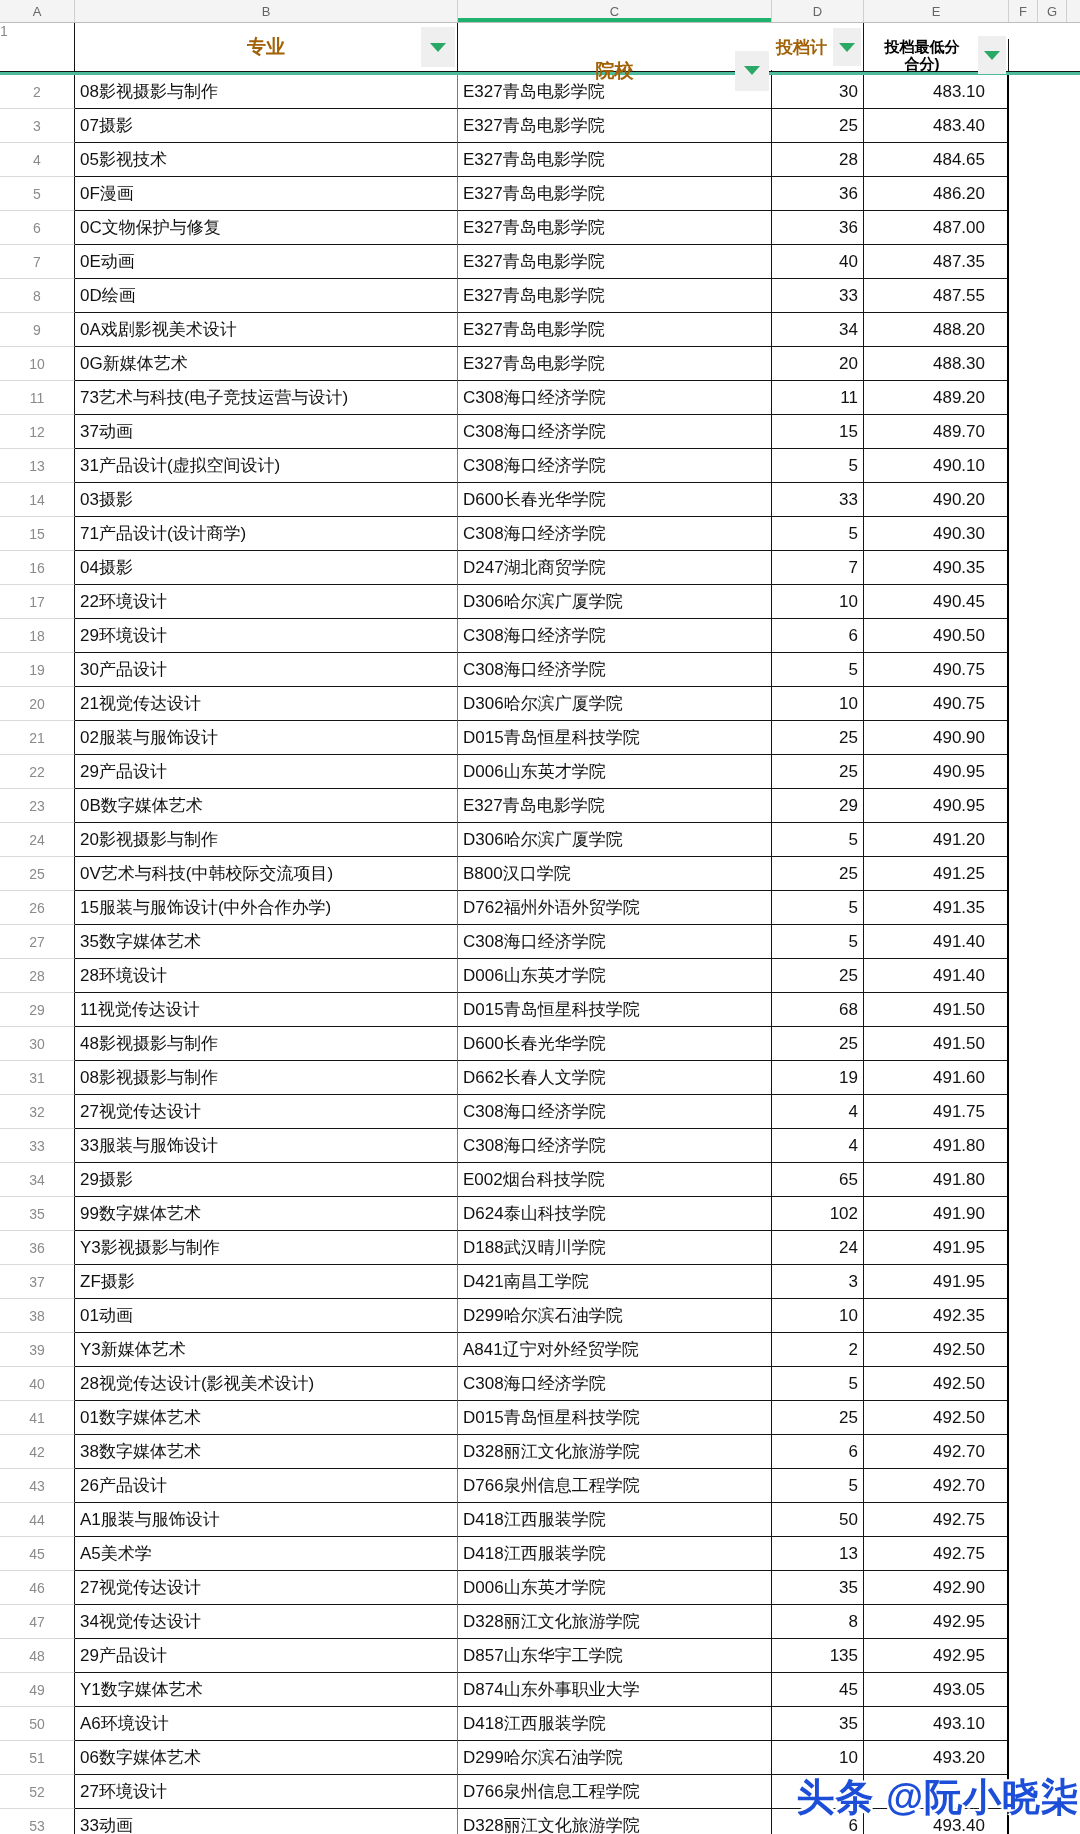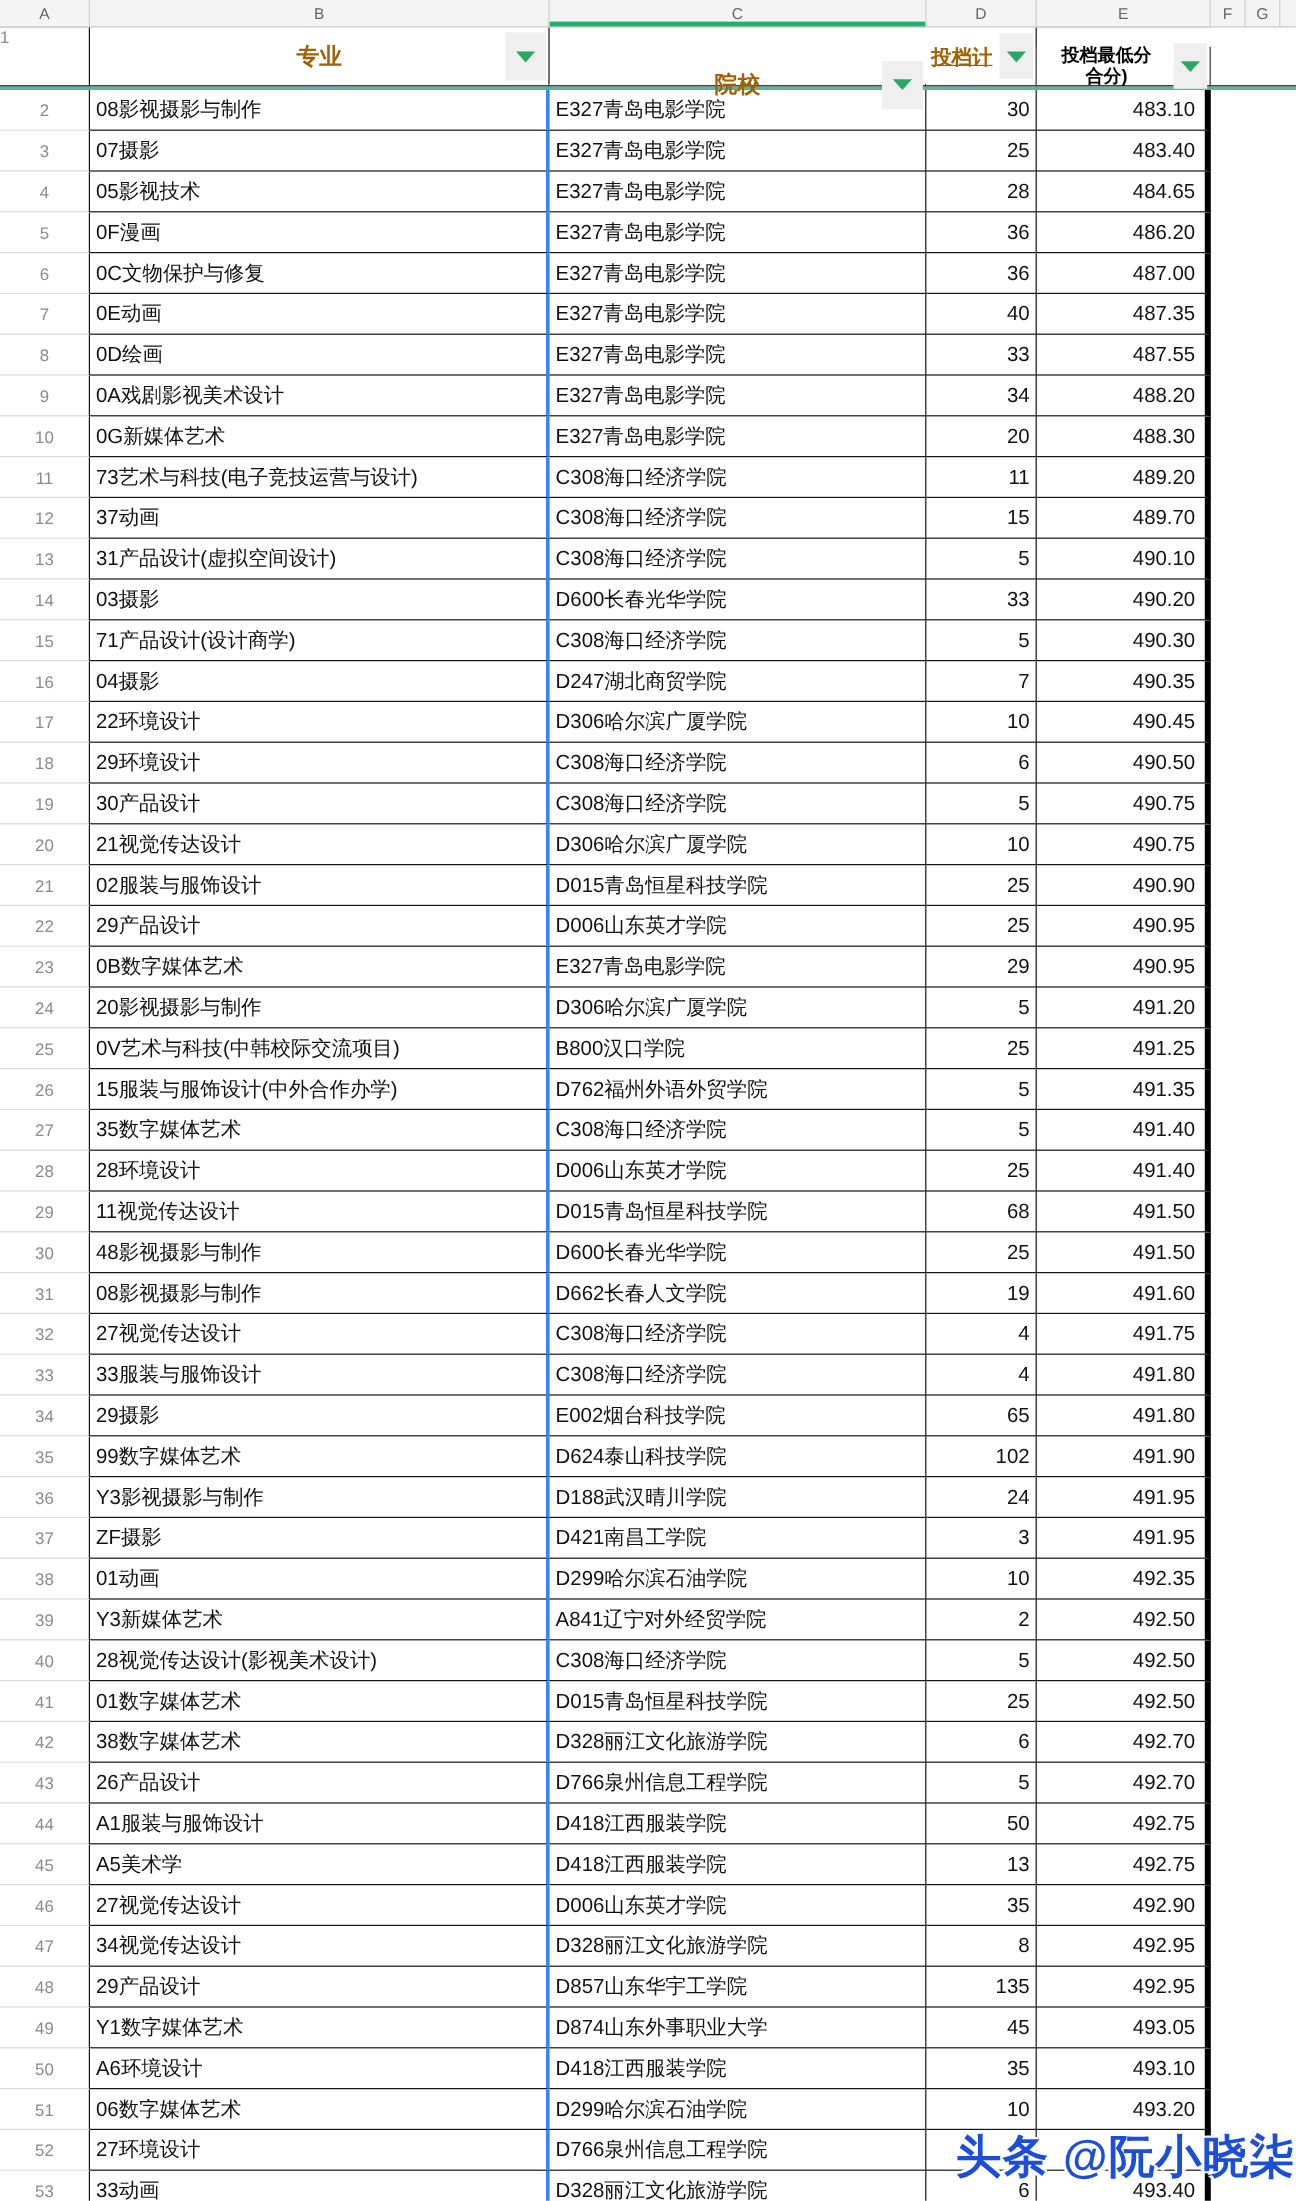--- a/index.html
+++ b/index.html
@@ -29,42 +29,42 @@
     border-right:1px solid #141414;border-bottom:1px solid #141414;background:#fff;}
   .hnum{width:75px;justify-content:center;color:#8a8a8a;font-size:14px;
     border-right:1px solid #141414;border-bottom:1px solid #141414;box-sizing:border-box;}
   .htxt{font-weight:bold;color:#a16207;font-size:19px;}
   .hcell.hb{width:383px;justify-content:center;}
   .hcell.hc{width:314px;justify-content:center;margin-top:47px;}
   .hcell.hd{width:92px;justify-content:flex-start;padding-left:4px;overflow:hidden;}
   .hcell.he{width:145px;justify-content:center;margin-top:16px;}
   .hcell.hblank{flex:1;border-right:none;border-bottom:1px solid #141414;background:#fff;}
   .he .two{font-weight:bold;font-size:15px;line-height:17px;text-align:center;margin-right:28px;}
-  .hd .htxt{font-size:17px;text-decoration:underline;}
+  .hd .htxt{font-size:17px;}
   .fbtn{
     position:absolute;right:2px;top:50%;transform:translateY(-50%);
     width:34px;height:40px;background:#efefef;display:flex;align-items:center;justify-content:center;
   }
   .hd .fbtn,.he .fbtn{width:28px;height:38px;}
   .tri{width:0;height:0;border-left:8px solid transparent;border-right:8px solid transparent;
     border-top:9px solid var(--accent,#2aa865);}
 
   
   .teal{height:3px;background:var(--frozen,#4cbc9c);}
 
   
   .r{display:flex;height:34px;box-sizing:border-box;}
   .c{box-sizing:border-box;display:flex;align-items:center;overflow:hidden;white-space:nowrap;
      font-size:17px;color:#111;}
   .rn{width:75px;justify-content:center;font-size:14px;color:#8a8a8a;
       border-right:1px solid #141414;border-bottom:1px solid #dadada;}
-  .cb{width:383px;padding-left:5px;border-right:3px solid #3b82f6;border-bottom:1px solid #141414;}
+  .cb{width:383px;padding-left:5px;border-right:1px solid #3b82f6;border-bottom:1px solid #141414;}
   .cc{width:314px;padding-left:5px;border-right:1px solid #141414;border-bottom:1px solid #141414;}
   .cd{width:92px;justify-content:flex-end;padding-right:5px;border-right:1px solid #141414;border-bottom:1px solid #141414;}
-  .ce{width:145px;justify-content:flex-end;padding-right:8px;border-right:5px solid #000000;border-bottom:1px solid #141414;}
+  .ce{width:145px;justify-content:flex-end;padding-right:22px;border-right:2px solid #000000;border-bottom:1px solid #141414;}
   .cx{flex:1;}
 
   
   .watermark{
     position:absolute;right:0px;top:1772px;width:360px;text-align:right;
     font-size:38px;font-weight:bold;letter-spacing:1px;color:#1d4ed8;
     text-shadow:-2px -2px 0 #fff,2px -2px 0 #fff,-2px 2px 0 #fff,2px 2px 0 #fff,
                  3px 3px 1px rgba(255,255,255,.9);
     pointer-events:none;white-space:nowrap;
   }

